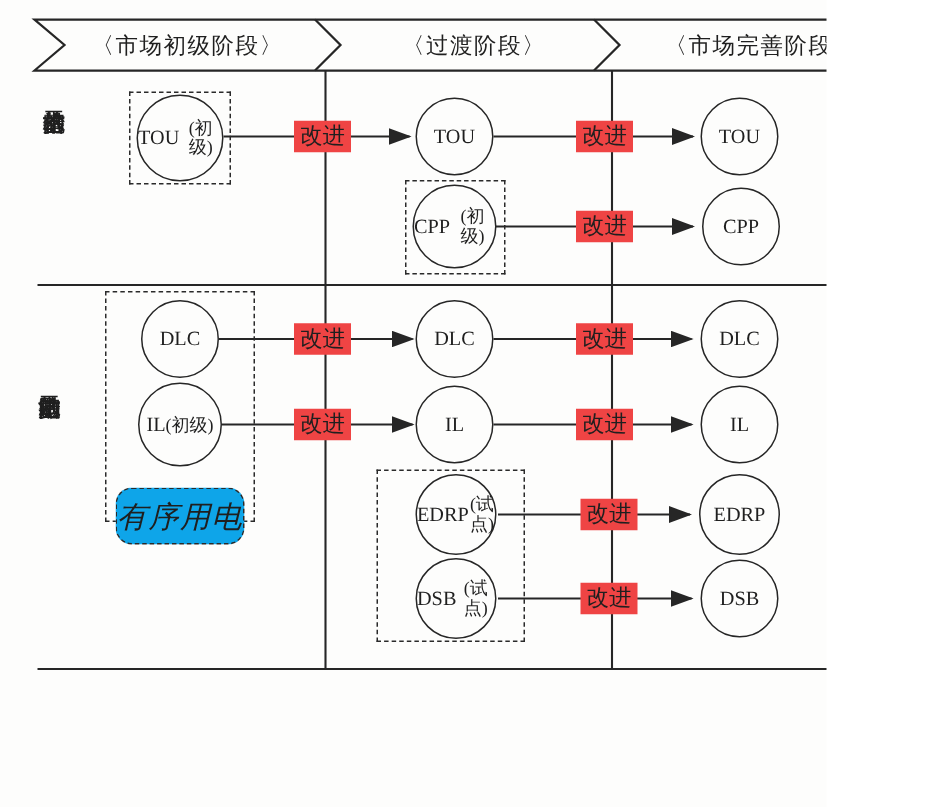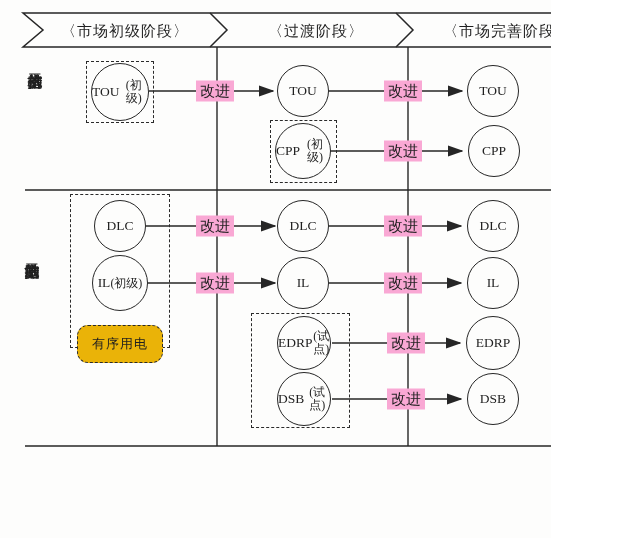--- a/index.html
+++ b/index.html
@@ -12,31 +12,31 @@
     position:absolute;transform:translate(-50%,-50%);z-index:3;
     font-size:15px;letter-spacing:1px;white-space:nowrap;
   }
   .vlabel{
     position:absolute;z-index:3;writing-mode:vertical-rl;text-orientation:upright;
     font-size:15px;line-height:16px;letter-spacing:0px;white-space:nowrap;
   }
   .dashed-box{
     position:absolute;border:1.6px dashed #2a2a2a;z-index:2;box-sizing:border-box;
   }
-  .rounded{border-radius:11px;background:#eab308;z-index:3;
-    display:flex;align-items:center;justify-content:center;font-size:13px;letter-spacing:1px;}
+  .rounded{border-radius:11px;background:#0ea5e9;z-index:3;
+    display:flex;align-items:center;justify-content:center;font-size:20px;letter-spacing:1px;font-style:italic;}
   .circle{
     position:absolute;border:1.5px solid #262626;border-radius:50%;background:#fdfdfc;
     display:flex;align-items:center;justify-content:center;
     z-index:4;box-sizing:border-box;text-align:center;
   }
   .ct{font-size:13.5px;line-height:14px;}
   .cs{font-size:12px;line-height:13px;font-family:Liberation Serif, serif;}
   .improve{
-    position:absolute;transform:translate(-50%,-50%);z-index:5;background:#f9a8d4;
+    position:absolute;transform:translate(-50%,-50%);z-index:5;background:#ef4444;
     font-size:15px;padding:1px 4px;white-space:nowrap;
   }
   .note{
     position:absolute;left:8px;top:460px;width:606px;z-index:3;
     font-size:16px;line-height:26px;text-indent:2em;text-align:justify;
   }
 </style>
 </head>
 <body>
 

